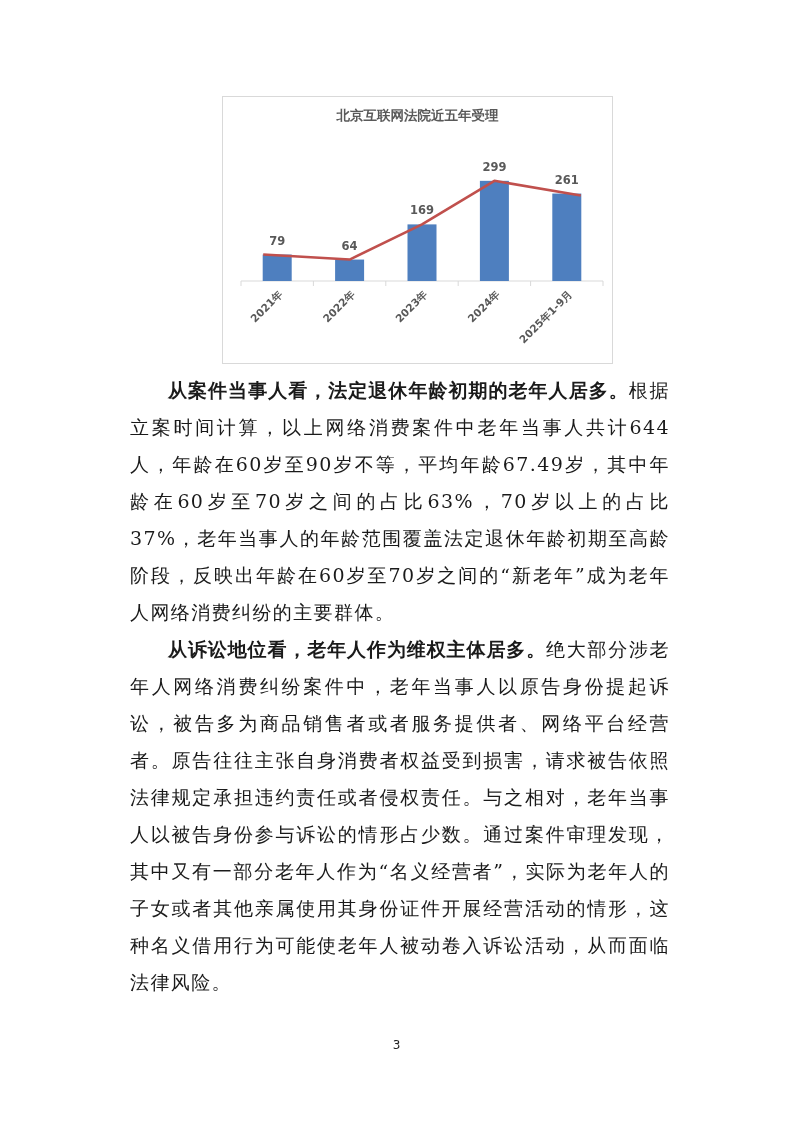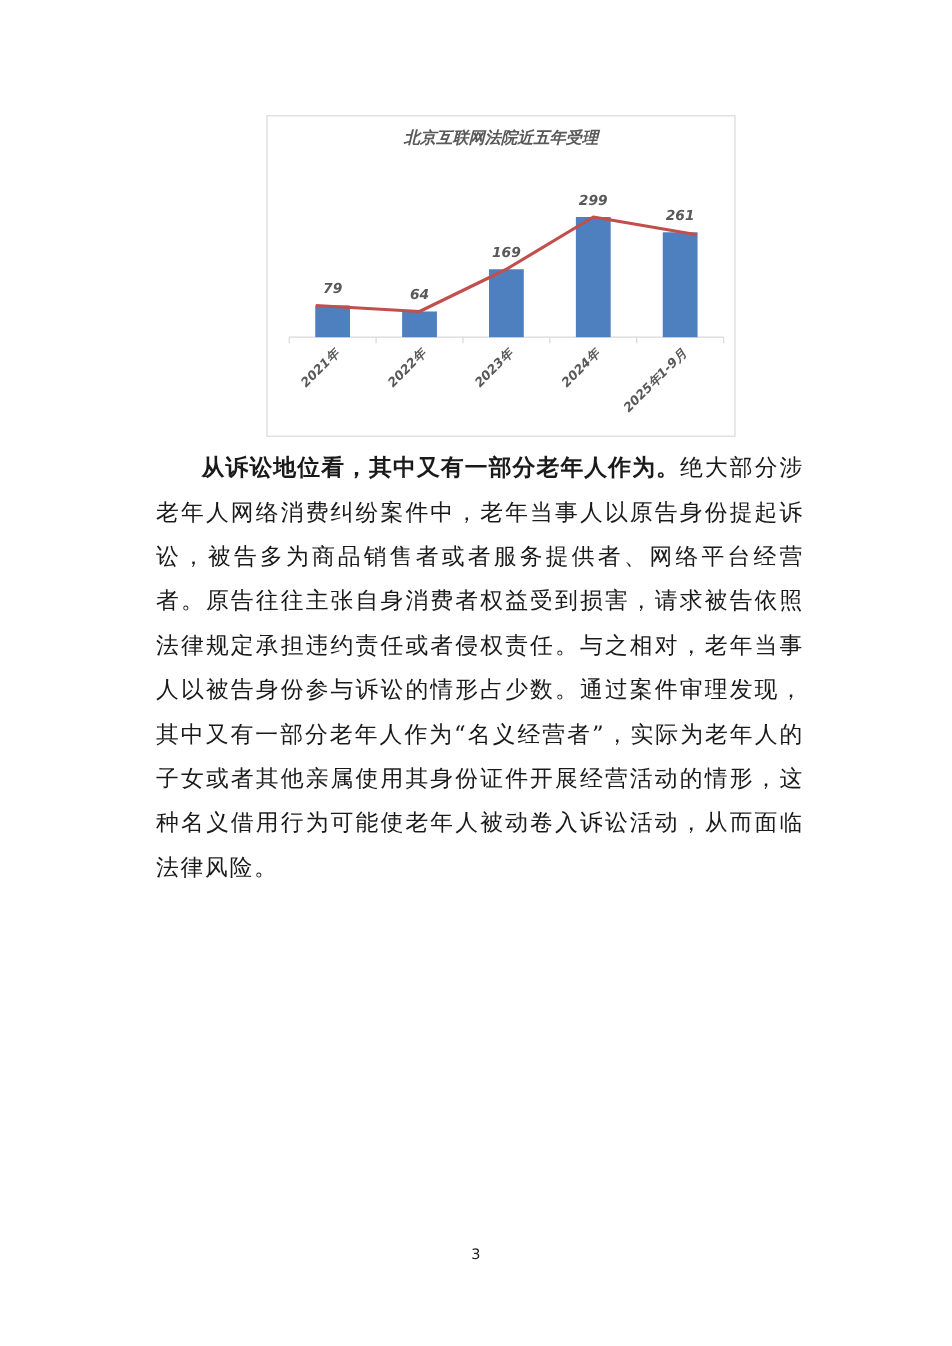--- a/index.html
+++ b/index.html
@@ -1,17 +1,17 @@
 <!DOCTYPE html>
 <html><head>
 <meta charset="utf-8">
 <style>
   html, body { margin: 0; padding: 0; background: #ffffff; }
   body { width: 793px; height: 1122px; position: relative; overflow: hidden; font-family: "DejaVu Serif", "Liberation Serif", serif; color: #222; }
-  .chart-frame { position: absolute; left: 222px; top: 96px; width: 391px; height: 268px; border: 1px solid #d9d9d9; background: #fff; box-sizing: border-box; font-style: italic; }
+  .chart-frame { position: absolute; left: 222px; top: 96px; width: 391px; height: 268px; border: 1px solid #d9d9d9; background: #fff; box-sizing: border-box; }
   .chart-title { position: absolute; left: 0; right: 0; top: 8px; text-align: center; font-family: "DejaVu Sans", sans-serif; font-weight: bold; font-size: 13.5px; line-height: 20px; color: #595959; }
   .chart-svg { position: absolute; left: 0; top: 0; }
   .page-text { position: absolute; left: 130px; width: 540px; font-size: 19px; line-height: 37px; letter-spacing: 1.4px; text-align: justify; color: #1a1a1a; }
   .para { margin: 0; text-indent: 2em; }
   .lead { font-weight: bold; font-family: "DejaVu Sans", sans-serif; letter-spacing: 0.6px; }
   .page-number { position: absolute; top: 1038px; left: 0; width: 793px; text-align: center; font-family: "DejaVu Sans", sans-serif; font-size: 12px; color: #222; }
 </style>
 </head>
 <body>
 
@@ -41,17 +41,20 @@
       <line x1="307.6" y1="184" x2="307.6" y2="189" stroke="#d9d9d9" stroke-width="1"></line>
       <text x="343.8" y="86.565" text-anchor="middle" font-family="DejaVu Sans, sans-serif" font-size="11.5" font-weight="bold" fill="#595959">261</text>
       <text x="349.8" y="198" text-anchor="end" font-family="DejaVu Sans, sans-serif" font-size="10.5" font-weight="bold" fill="#595959" transform="rotate(-45 349.8 198)">2025年1-9月</text>
       <line x1="380" y1="184" x2="380" y2="189" stroke="#d9d9d9" stroke-width="1"></line>
       <polyline points="40.2,157.535 126.60000000000001,162.56 199,127.38499999999999 271.40000000000003,83.835 357.8,98.565" fill="none" stroke="#c0504d" stroke-width="2.6" stroke-linejoin="round"></polyline>
     </svg>
 </div>
 
 <div class="page-text" style="top:372px;">
   <p class="para">
-    <span class="lead">从诉讼地位看，其中又有一部分老年人作为。</span><span>绝大部分涉老年人网络消费纠纷案件中，老年当事人以原告身份提起诉讼，被告多为商品销售者或者服务提供者、网络平台经营者。原告往往主张自身消费者权益受到损害，请求被告依照法律规定承担违约责任或者侵权责任。与之相对，老年当事人以被告身份参与诉讼的情形占少数。通过案件审理发现，其中又有一部分老年人作为“名义经营者”，实际为老年人的子女或者其他亲属使用其身份证件开展经营活动的情形，这种名义借用行为可能使老年人被动卷入诉讼活动，从而面临法律风险。</span>
+    <span class="lead">从案件当事人看，法定退休年龄初期的老年人居多。</span><span>根据立案时间计算，以上网络消费案件中老年当事人共计644人，年龄在60岁至90岁不等，平均年龄67.49岁，其中年龄在60岁至70岁之间的占比63%，70岁以上的占比37%，老年当事人的年龄范围覆盖法定退休年龄初期至高龄阶段，反映出年龄在60岁至70岁之间的“新老年”成为老年人网络消费纠纷的主要群体。</span>
+  </p>
+  <p class="para">
+    <span class="lead">从诉讼地位看，老年人作为维权主体居多。</span><span>绝大部分涉老年人网络消费纠纷案件中，老年当事人以原告身份提起诉讼，被告多为商品销售者或者服务提供者、网络平台经营者。原告往往主张自身消费者权益受到损害，请求被告依照法律规定承担违约责任或者侵权责任。与之相对，老年当事人以被告身份参与诉讼的情形占少数。通过案件审理发现，其中又有一部分老年人作为“名义经营者”，实际为老年人的子女或者其他亲属使用其身份证件开展经营活动的情形，这种名义借用行为可能使老年人被动卷入诉讼活动，从而面临法律风险。</span>
   </p>
 </div>
 
 <div class="page-number">3</div>
 
 </body></html>

